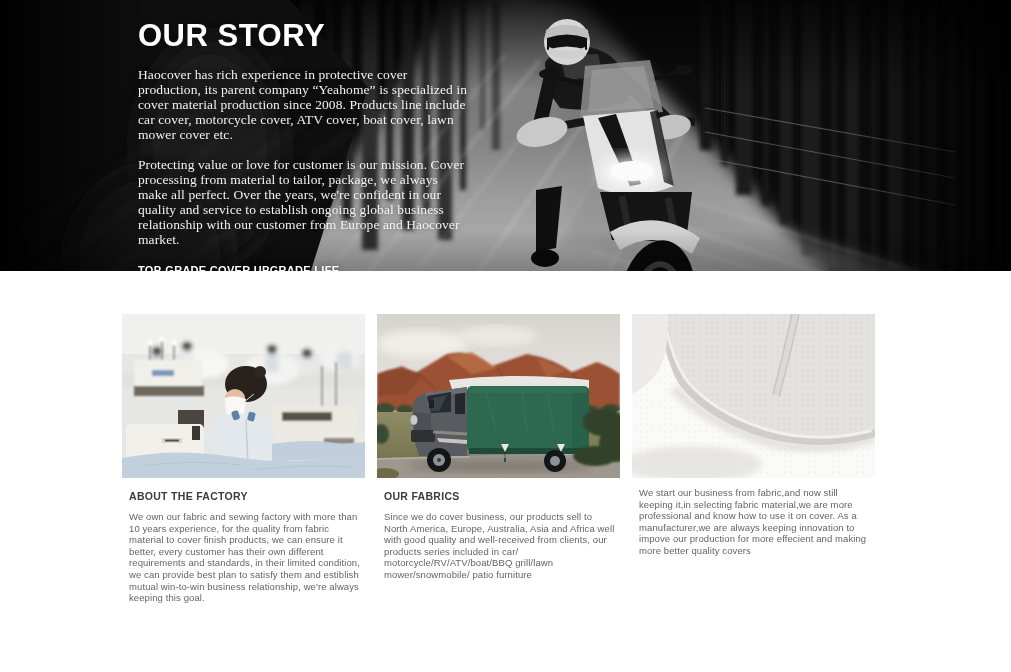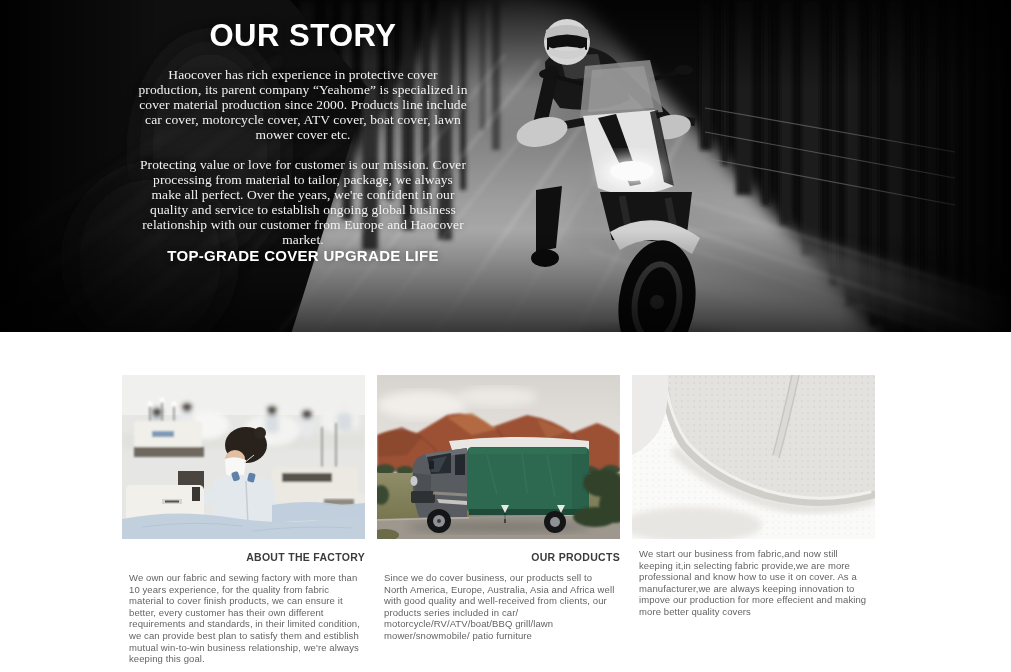--- a/index.html
+++ b/index.html
@@ -1,46 +1,45 @@
 <!DOCTYPE html>
 <html><head>
 <meta charset="utf-8">
 <style>
   html,body{margin:0;padding:0;}
   body{
     width:1011px;height:672px;position:relative;overflow:hidden;
     background:#ffffff;font-family:"Liberation Sans",sans-serif;
   }
   
-  .hero{position:relative;width:1011px;height:332px;background:#4d7c0f;overflow:hidden;text-align:center;}
+  .hero{position:relative;width:1011px;height:271px;background:#4d7c0f;overflow:hidden;}
   .hero svg.bg{position:absolute;left:0;top:0;display:block;}
   .hero-content{position:absolute;left:138px;top:20px;width:330px;z-index:2;}
   .story-title{
     margin:0;color:#ffffff;font-size:31px;font-weight:800;letter-spacing:.5px;
     font-family:"Liberation Sans",sans-serif;line-height:32px;
     text-shadow:0 0 8px rgba(0,0,0,.35);
   }
   .hero p{
     margin:15px 0 0 0;color:#f2f2f2;
     font-family:"Liberation Serif",serif;
     font-size:13.5px;line-height:15px;letter-spacing:.1px;
     text-shadow:0 0 6px rgba(0,0,0,.4);
   }
   .tagline{
-    color:#ffffff;font-size:15px;font-weight:800;
+    margin-top:17px;color:#ffffff;font-size:11px;font-weight:800;
     letter-spacing:.3px;text-shadow:0 0 6px rgba(0,0,0,.4);
   }
   
   .cards{padding:43px 0 0 122px;display:flex;gap:12px;background:#ffffff;}
   .card{width:243px;}
   .card svg.photo{width:243px;height:164px;display:block;}
   .card h3{
     margin:12px 0 0 7px;font-size:10.5px;font-weight:700;color:#3b3b3b;
     letter-spacing:.3px;
-    text-align:right;
   }
   .card p{
     margin:9px 0 0 7px;width:231px;font-size:9.5px;line-height:11.6px;
     color:#646464;letter-spacing:.1px;
   }
 </style>
 </head>
 <body>
 
 <div class="hero">
@@ -190,21 +189,21 @@
         <ellipse cx="657" cy="302" rx="22" ry="38" fill="none" stroke="#4c4c4c" stroke-width="6" opacity="0.85"></ellipse>
         <circle cx="657" cy="302" r="7" fill="#2e2e2e"></circle>
       </g>
     </g>
 
     <rect x="0" y="230" width="1011" height="133" fill="url(#fadeB)"></rect>
   </svg>
 
   <div class="hero-content">
     <h1 class="story-title">OUR STORY</h1>
-    <p>Haocover has rich experience in protective cover production, its parent company “Yeahome” is specialized in cover material production since 2000. Products line include  car cover, motorcycle cover, ATV cover, boat cover, lawn mower cover etc.</p>
+    <p>Haocover has rich experience in protective cover production, its parent company “Yeahome” is specialized in cover material production since 2008. Products line include  car cover, motorcycle cover, ATV cover, boat cover, lawn mower cover etc.</p>
     <p>Protecting value or love for customer is our mission. Cover processing from material to tailor, package, we always make all perfect. Over the years, we're confident in our quality and service to establish ongoing global business relationship with our customer from Europe and Haocover market.</p>
     <div class="tagline">TOP-GRADE COVER UPGRADE LIFE</div>
   </div>
 </div>
 
 <div class="cards">
 
   <div class="card">
     <svg class="photo" viewBox="0 0 243 164">
       <defs>
@@ -354,21 +353,21 @@
           <circle cx="178" cy="147" r="5" fill="#8e9196"></circle>
       </g>
       <g fill="#32432c" filter="url(#f2b1)">
         <ellipse cx="226" cy="108" rx="20" ry="14"></ellipse>
           <ellipse cx="238" cy="130" rx="16" ry="18"></ellipse>
           <ellipse cx="218" cy="142" rx="22" ry="10"></ellipse>
         <ellipse cx="4" cy="120" rx="8" ry="10" fill="#3a4a31"></ellipse>
       </g>
       <ellipse cx="8" cy="160" rx="14" ry="6" fill="#6b6b4a"></ellipse>
     </svg>
-    <h3>OUR PRODUCTS</h3>
+    <h3>OUR FABRICS</h3>
     <p>Since we do cover business, our products sell to North America, Europe, Australia, Asia and Africa well with good quality and well-received from clients, our products series included in car/ motorcycle/RV/ATV/boat/BBQ grill/lawn mower/snowmobile/ patio furniture</p>
   </div>
 
   <div class="card">
     <svg class="photo" viewBox="0 0 243 164">
       <defs>
         <filter id="f3b3">
             <feGaussianBlur stdDeviation="3"></feGaussianBlur>
           </filter>
         <pattern id="dotsG" width="6" height="6" patternUnits="userSpaceOnUse">
@@ -389,16 +388,16 @@
         <path d="M32 10 Q38 48 52 70 Q80 104 134 120 Q186 134 240 120" stroke="#d0cec9" stroke-width="8" fill="none" stroke-linecap="round"></path>
         <path d="M34 12 Q41 48 56 68 Q84 100 136 116 Q186 130 238 117" stroke="#f1f0ed" stroke-width="3" fill="none" stroke-linecap="round"></path>
       </g>
       <g>
         <path d="M163 0 Q153 45 144 81" stroke="#dad8d4" stroke-width="6" fill="none" opacity="0.8"></path>
         <path d="M160 0 Q150 45 141 80" stroke="#c8c6c2" stroke-width="1.5" fill="none"></path>
         <path d="M167 0 Q157 46 147 83" stroke="#c8c6c2" stroke-width="1.5" fill="none"></path>
       </g>
       <path d="M0 0 L36 0 Q38 40 24 60 Q12 75 0 80 Z" fill="#edebe9"></path>
     </svg>
-    <p>We start our business from fabric,and now still keeping it,in selecting fabric provide,we are more professional and know how to use it on cover. As a manufacturer,we are always keeping innovation to impove our production for more effecient and making more better quality covers</p>
+    <p>We start our business from fabric,and now still keeping it,in selecting fabric material,we are more professional and know how to use it on cover. As a manufacturer,we are always keeping innovation to impove our production for more effecient and making more better quality covers</p>
   </div>
 
 </div>
 
 </body></html>

